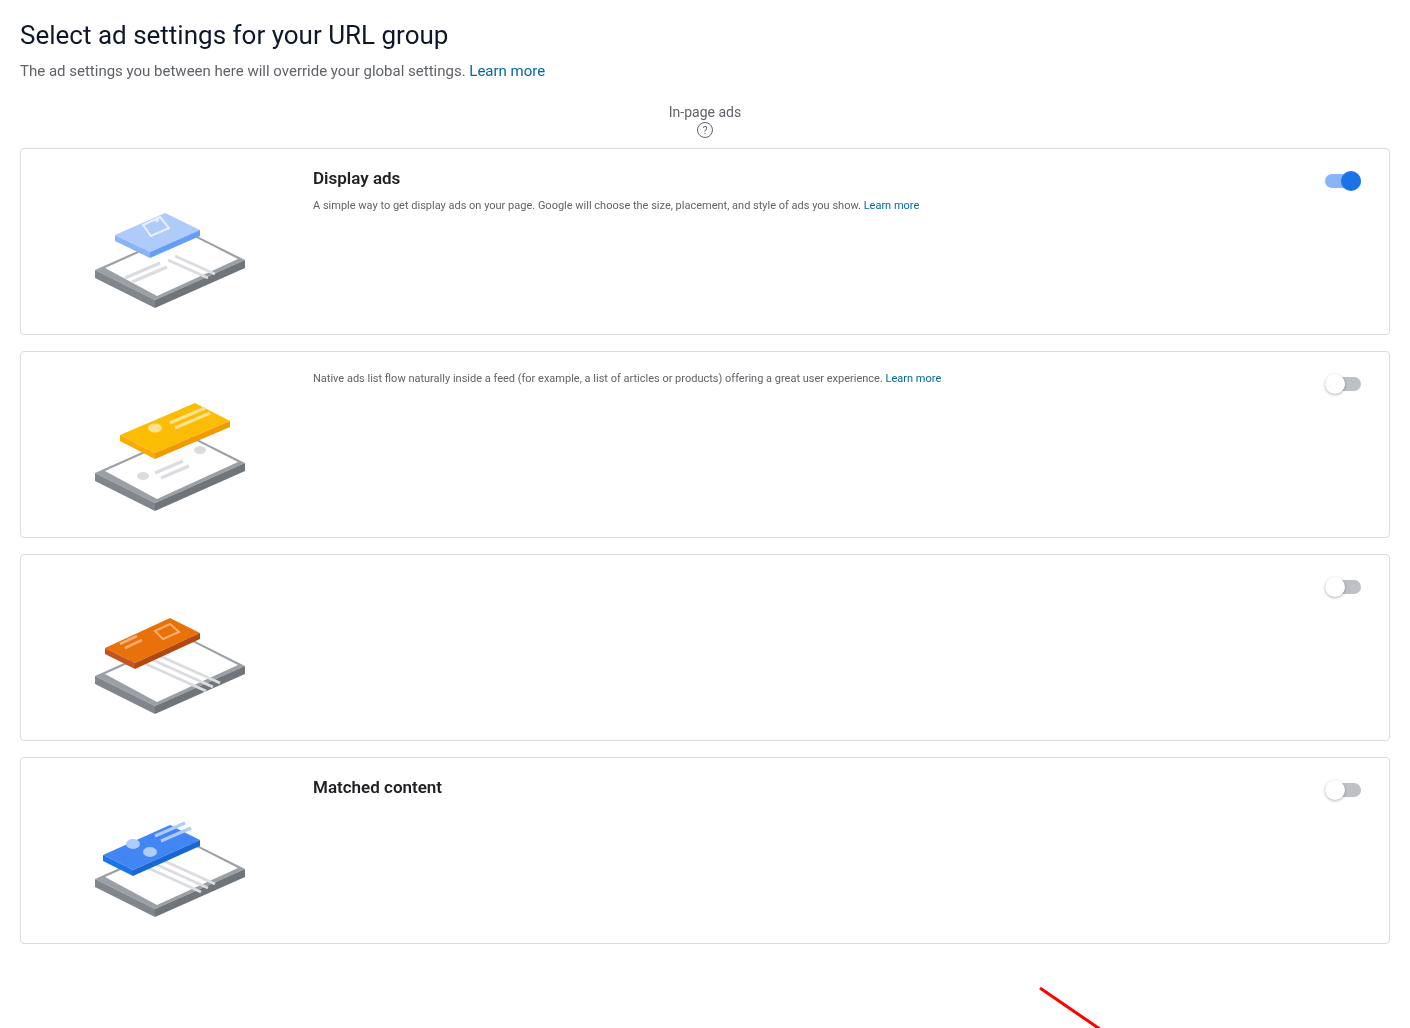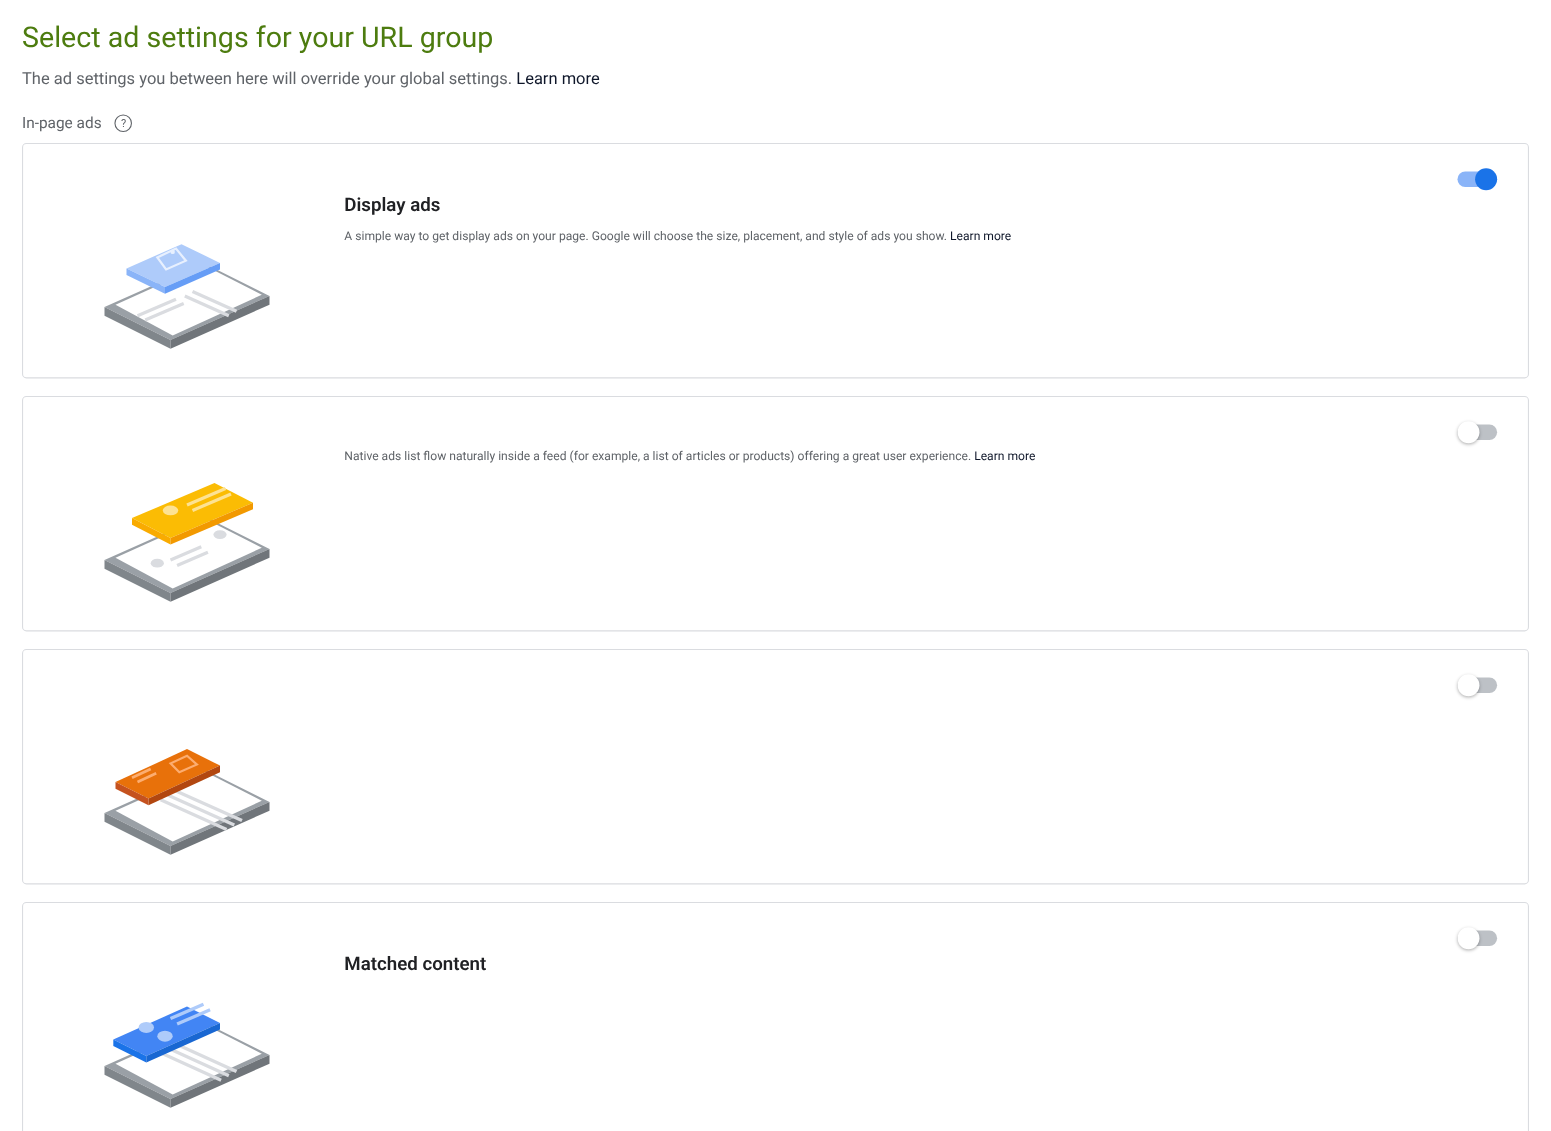--- a/index.html
+++ b/index.html
@@ -10,40 +10,41 @@
     body {
       font-family: 'Google Sans', Roboto, Arial, sans-serif;
       background: #fff;
       padding: 20px;
       width: 1410px;
       color: #202124;
     }
     .page-title {
       font-size: 26px;
       font-weight: 400;
-      color: #4d7c0f;
+      color: #0f172a;
       margin-bottom: 12px;
     }
     .page-subtitle {
       font-size: 15px;
       color: #5f6368;
       margin-bottom: 24px;
     }
     .learn-more {
-      color: #0f172a;
+      color: #0369a1;
       text-decoration: none;
       cursor: pointer;
     }
     .section-label {
       font-size: 14px;
       color: #5f6368;
       margin-bottom: 10px;
       display: flex;
       align-items: center;
-      gap: 12px;
+      gap: 2px;
+      flex-direction: column;
     }
     .help-icon {
       display: inline-flex;
       align-items: center;
       justify-content: center;
       width: 16px;
       height: 16px;
       border: 1.3px solid #5f6368;
       border-radius: 50%;
       font-size: 10px;
@@ -52,21 +53,21 @@
     }
     .ad-cards {
       display: flex;
       flex-direction: column;
       gap: 16px;
     }
     .ad-card {
       border: 1px solid #dadce0;
       border-radius: 4px;
       background: #fff;
-      padding: 38px 28px 24px 24px;
+      padding: 11px 28px 24px 24px;
       display: flex;
       align-items: flex-start;
       gap: 28px;
       position: relative;
       min-height: 170px;
     }
     .ad-illustration {
       width: 240px;
       flex-shrink: 0;
       display: flex;

